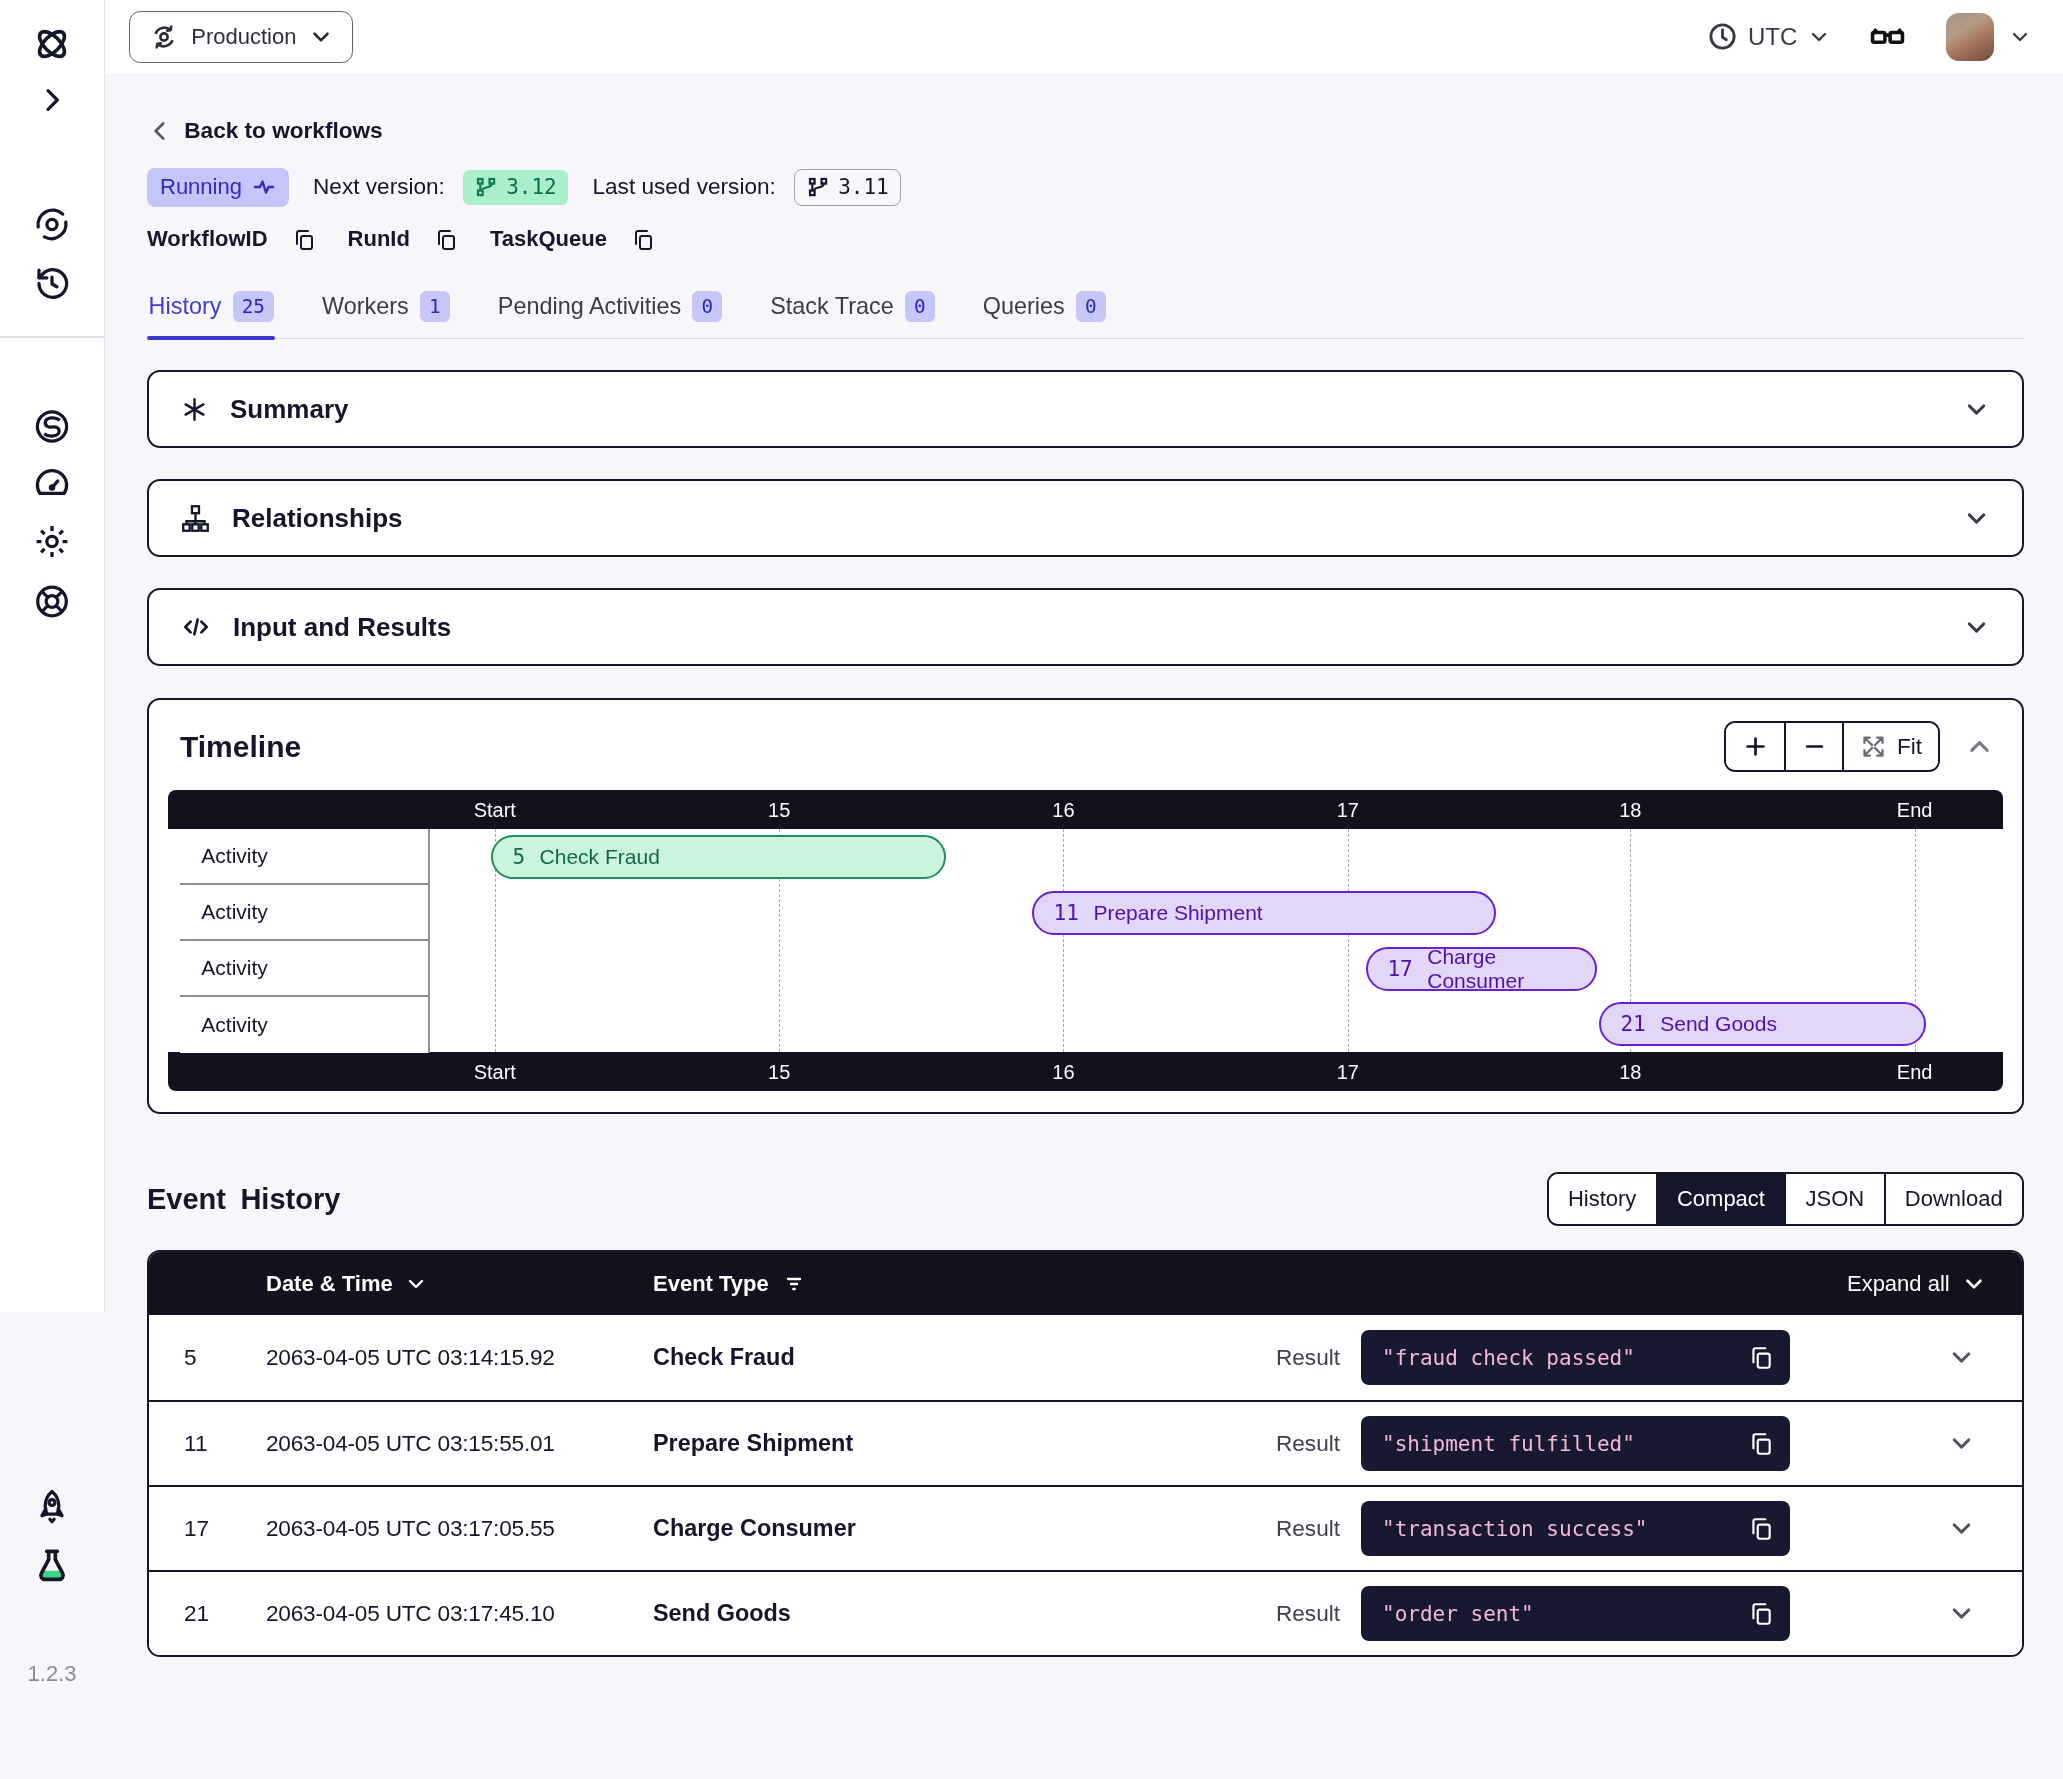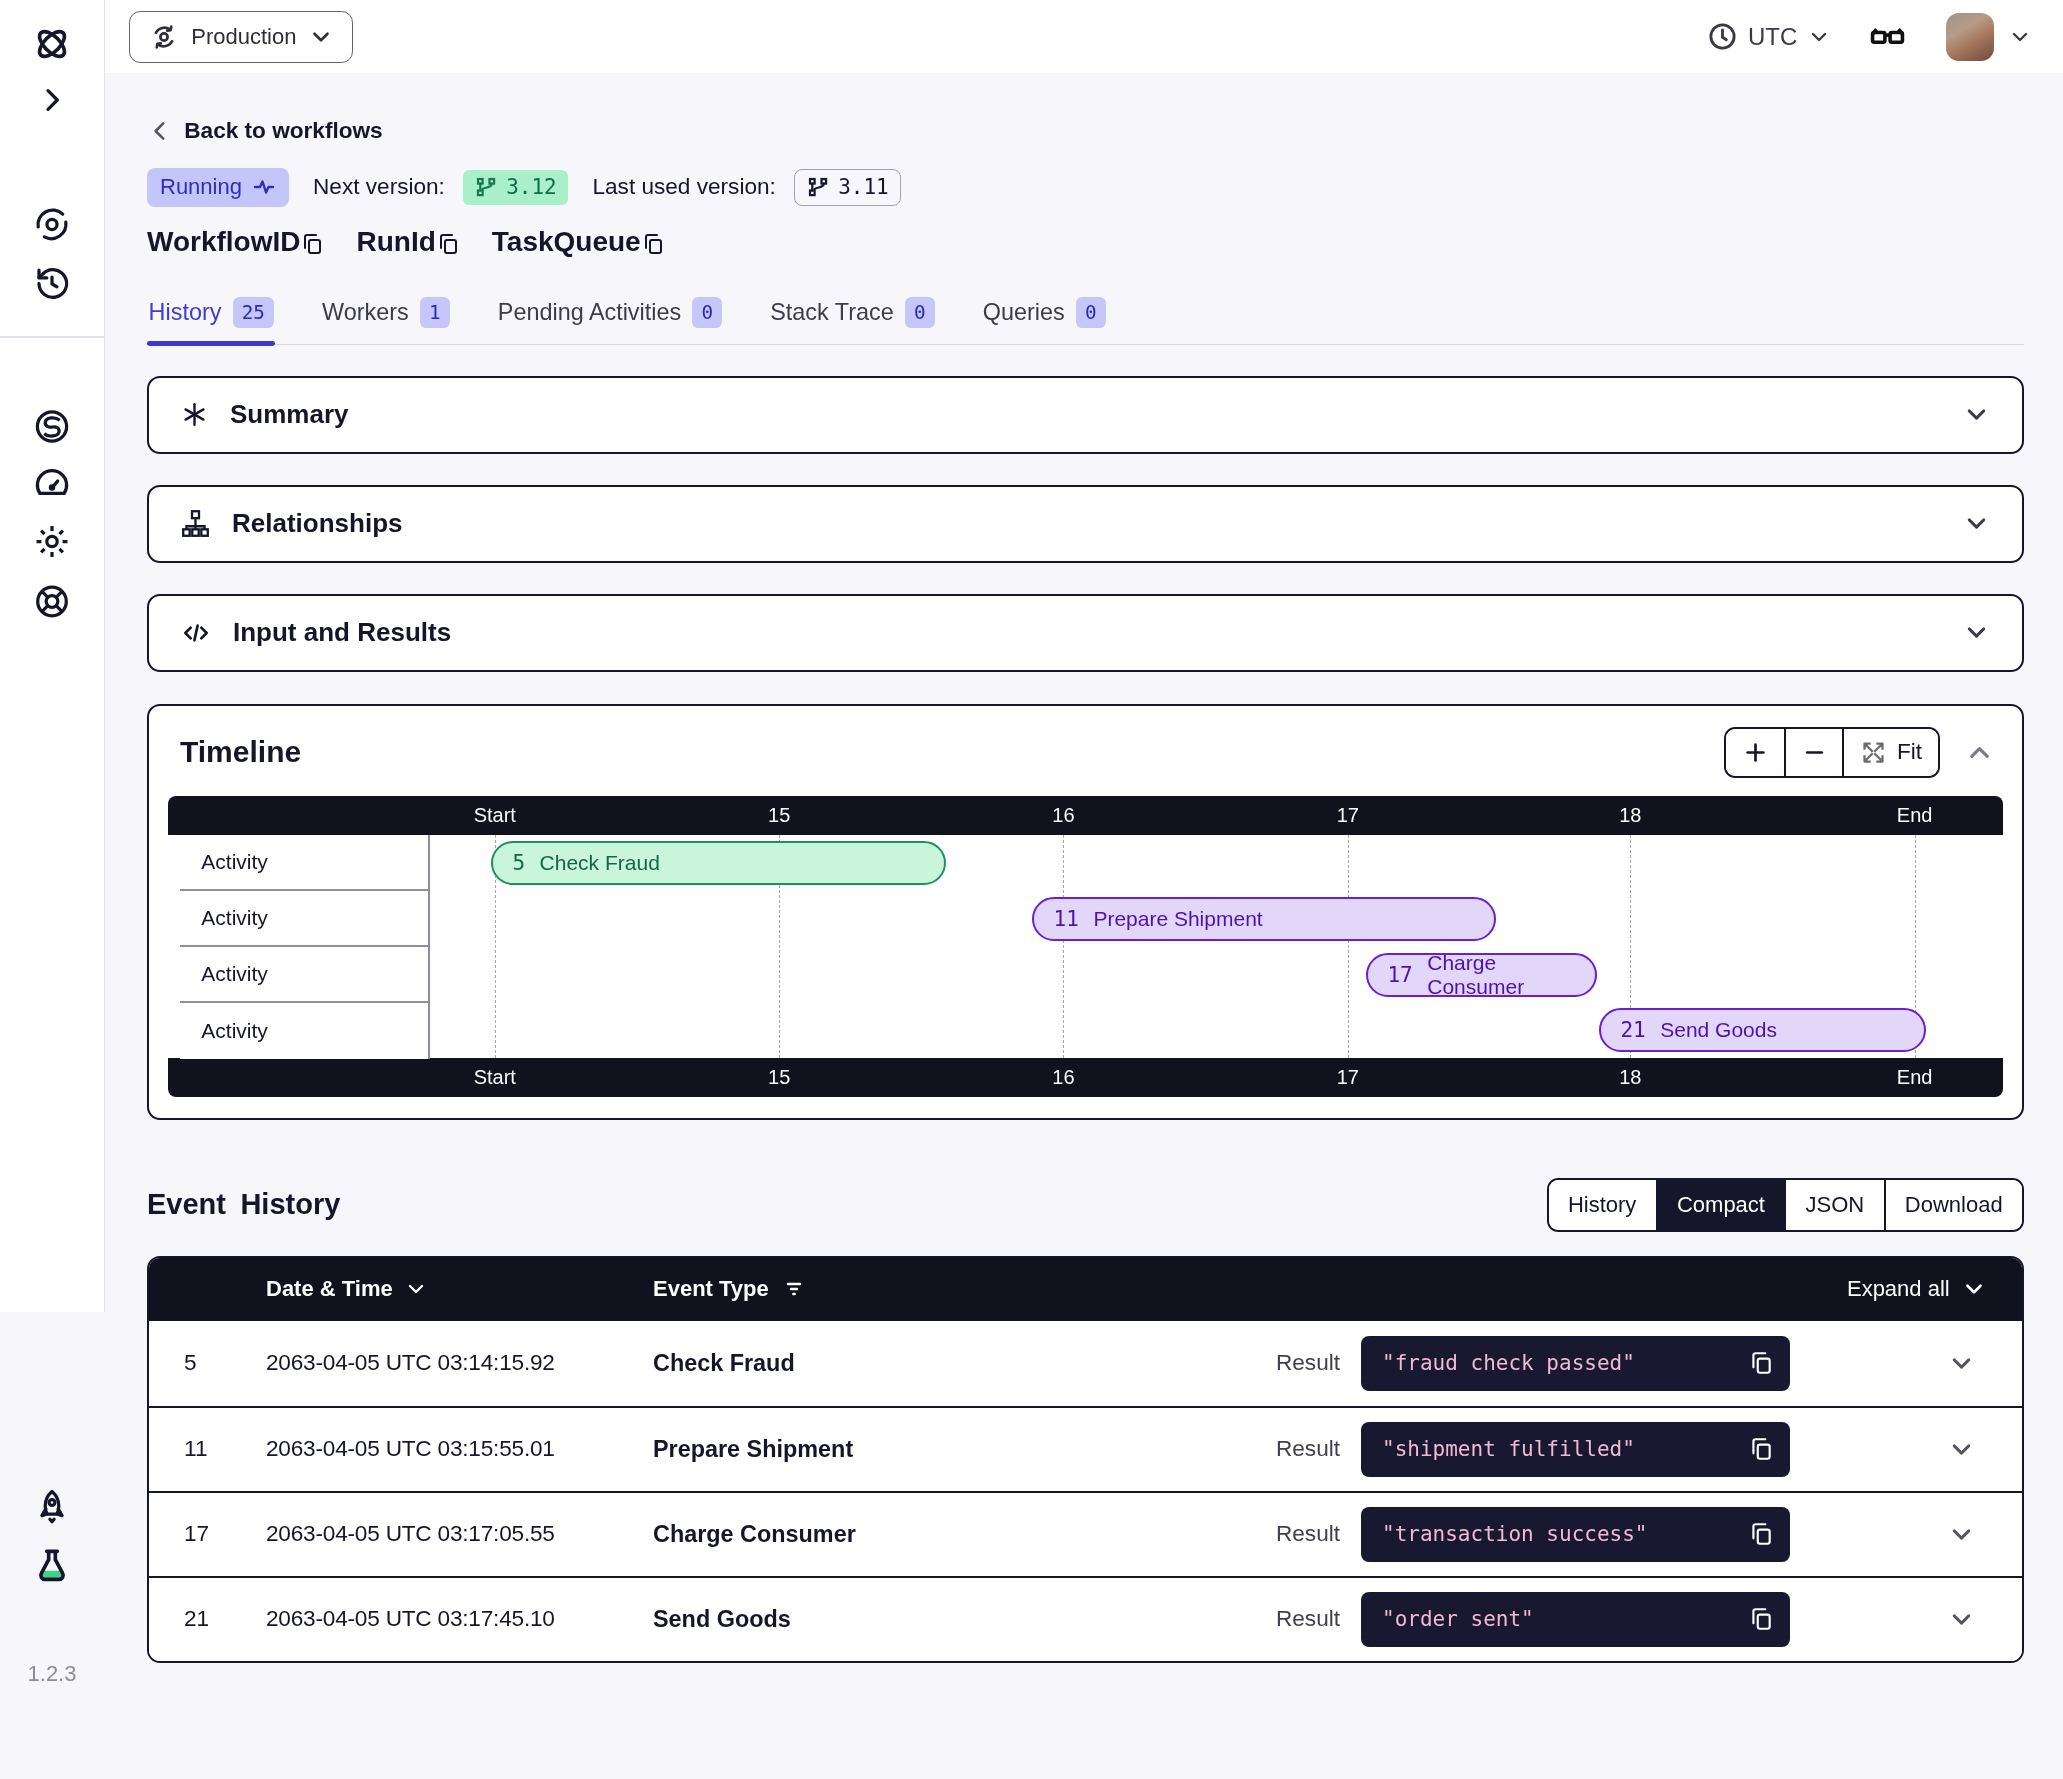--- a/index.html
+++ b/index.html
@@ -52,21 +52,21 @@
   .status-row { margin-top:24px; display:flex; align-items:center; gap:18px; font-size:22.6px; }
   .badge-running { display:flex; align-items:center; gap:9.7px; background:#c4c5f9; color:#2f2dbe;
     border-radius:8px; padding:6.4px 13px; font-size:22px; }
   .lbl { color:#16162a; margin-left:6.4px; }
   .badge-green { display:flex; align-items:center; gap:8px; background:#a8efca; color:#0d6f49;
     border-radius:6.4px; padding:5.6px 11.3px; font-family:"DejaVu Sans Mono",monospace; font-size:21px; }
   .badge-outline { display:flex; align-items:center; gap:8px; border:1.6px solid #a2a2ac; color:#16162a;
     border-radius:8px; padding:5.6px 11.3px; font-family:"DejaVu Sans Mono",monospace; font-size:21px; background:transparent; }
 
   .ids-row { margin-top:19.3px; display:flex; align-items:center; gap:32px; }
-  .id-item { display:flex; align-items:center; gap:0; font-size:28px; font-weight:700; color:#16162a; }
+  .id-item { display:flex; align-items:center; gap:24px; font-size:22px; font-weight:700; color:#16162a; }
 
   .tabs { margin-top:34px; display:flex; gap:45px; border-bottom:1.6px solid #d8d8e0; }
   .tab { display:flex; align-items:center; gap:11.3px; font-size:23.4px; color:#3c3c48;
     padding:4.8px 1.6px 16px; position:relative; }
   .tab .count { background:#c6c7f8; color:#2a28b8; font-family:"DejaVu Sans Mono",monospace;
     font-size:19.3px; padding:4px 9px; border-radius:6.4px; }
   .tab.active { color:#403cd1; }
   .tab.active::after { content:""; position:absolute; left:0; right:0; bottom:-2.4px; height:4.8px;
     background:#3b38cf; border-radius:2.4px; }
 

